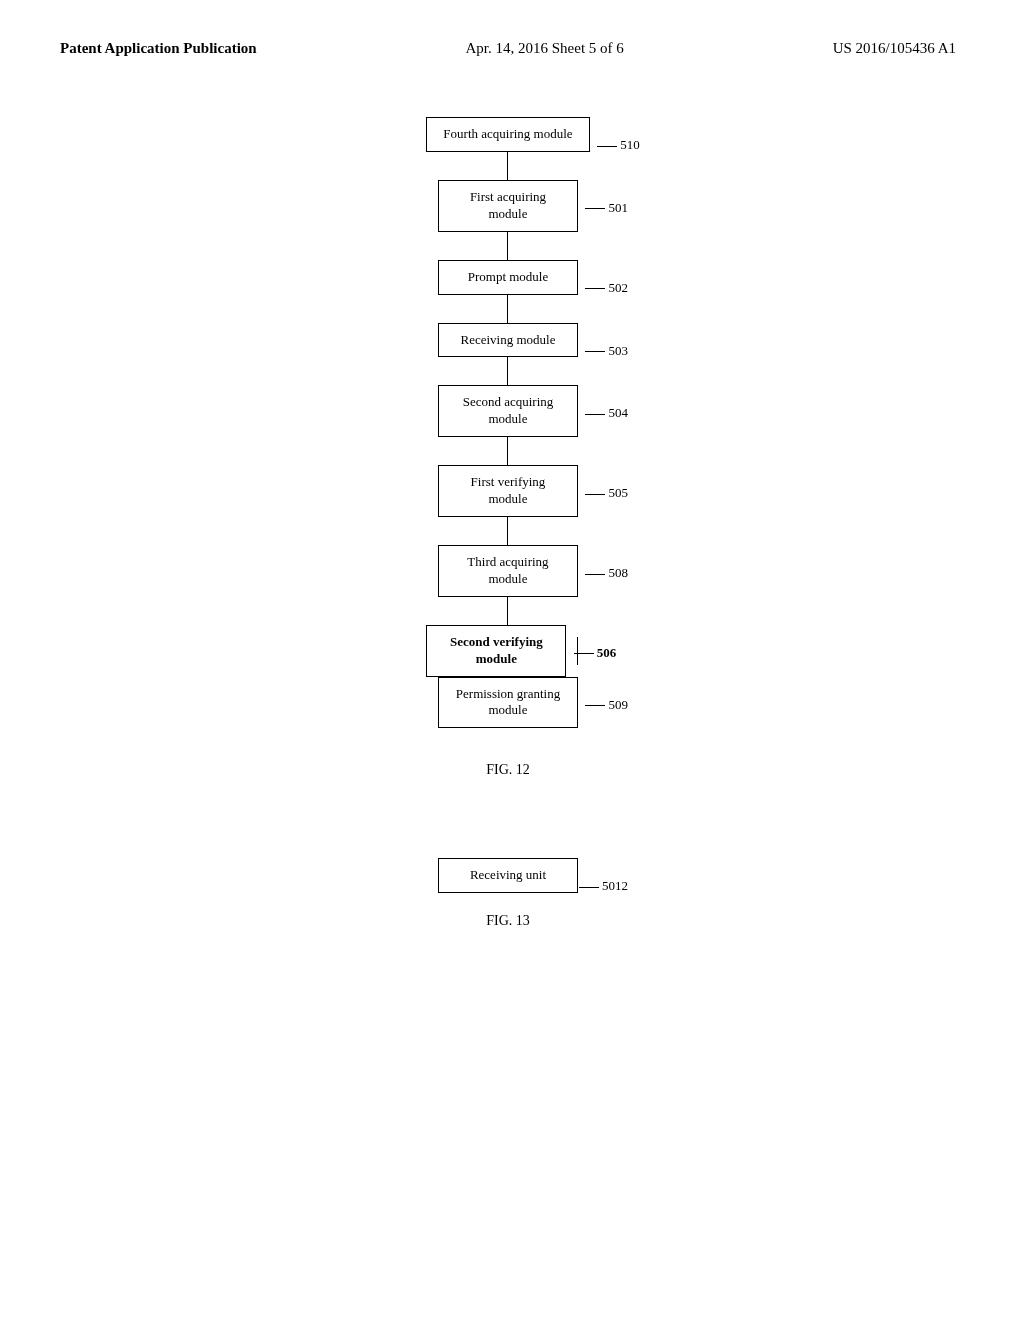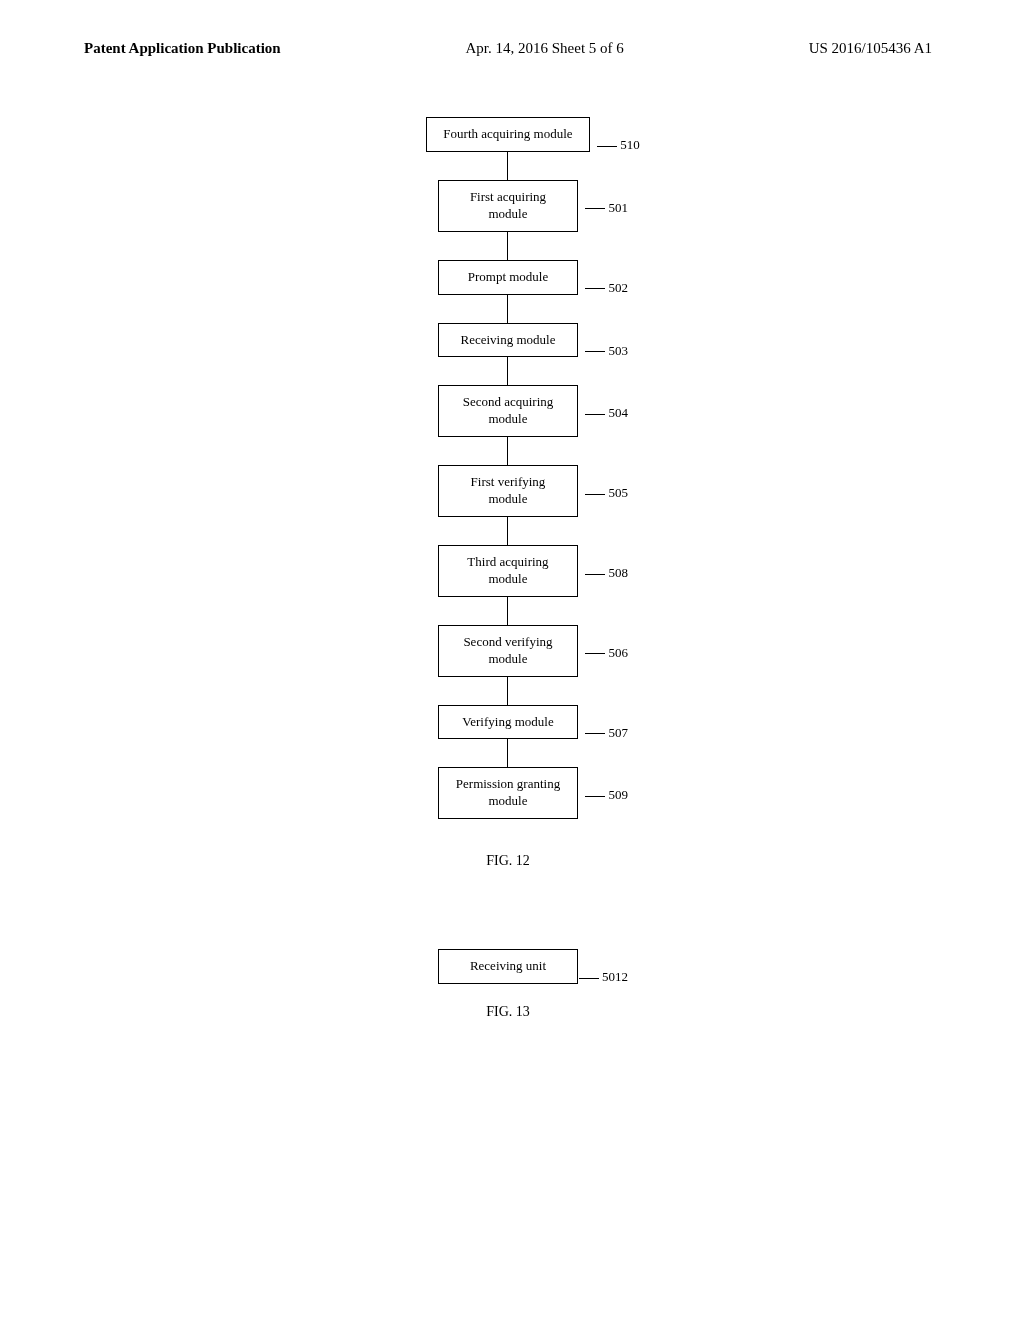--- a/index.html
+++ b/index.html
@@ -8,21 +8,21 @@
       font-family: 'Times New Roman', Times, serif;
       width: 1024px;
       min-height: 1320px;
       position: relative;
     }
 
     .page {
       width: 1016px;
       min-height: 1320px;
       background: #fff;
-      padding: 40px 84px;
+      padding: 40px 60px;
     }
 
     
     .header {
       display: flex;
       justify-content: space-between;
       align-items: baseline;
       border-bottom: none;
       margin-bottom: 60px;
     }
@@ -171,39 +171,30 @@
         <div style="display:flex; flex-direction:column; align-items:center; position:relative;">
           <div style="position:relative; display:inline-block;">
             <div class="module-box">
               <span>Third acquiring<br>module</span>
             </div>
             <div class="number-tag">508</div>
           </div>
           <div class="connector-line"></div>
         </div>
 
-        <div style="display:flex; flex-direction:column; align-items:center; position:relative;">
+        <div style="display:flex; flex-direction:row; align-items:center; position:relative;font-weight:bold;">
           <div style="position:relative; display:inline-block;">
             <div class="module-box">
               <span>Second verifying<br>module</span>
             </div>
             <div class="number-tag">506</div>
           </div>
           <div class="connector-line"></div>
         </div>
 
-        <div style="display:flex; flex-direction:column; align-items:center; position:relative;">
-          <div style="position:relative; display:inline-block;">
-            <div class="module-box">
-              <span>Verifying module</span>
-            </div>
-            <div class="number-tag">507</div>
-          </div>
-          <div class="connector-line"></div>
-        </div>
 
         <div style="display:flex; flex-direction:column; align-items:center; position:relative;">
           <div style="position:relative; display:inline-block;">
             <div class="module-box">
               <span>Permission granting<br>module</span>
             </div>
             <div class="number-tag">509</div>
           </div>
         </div>
 

